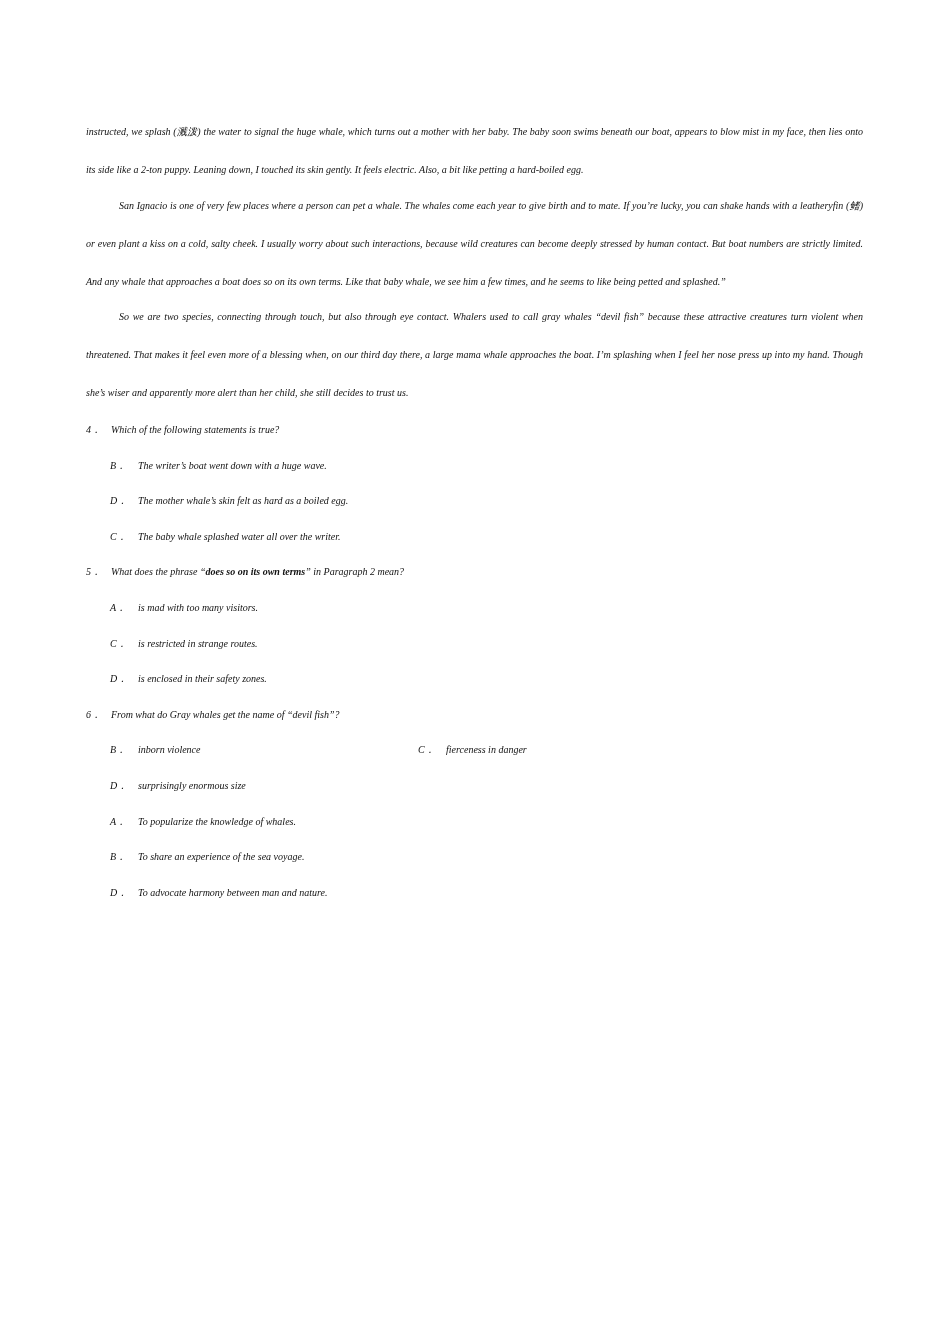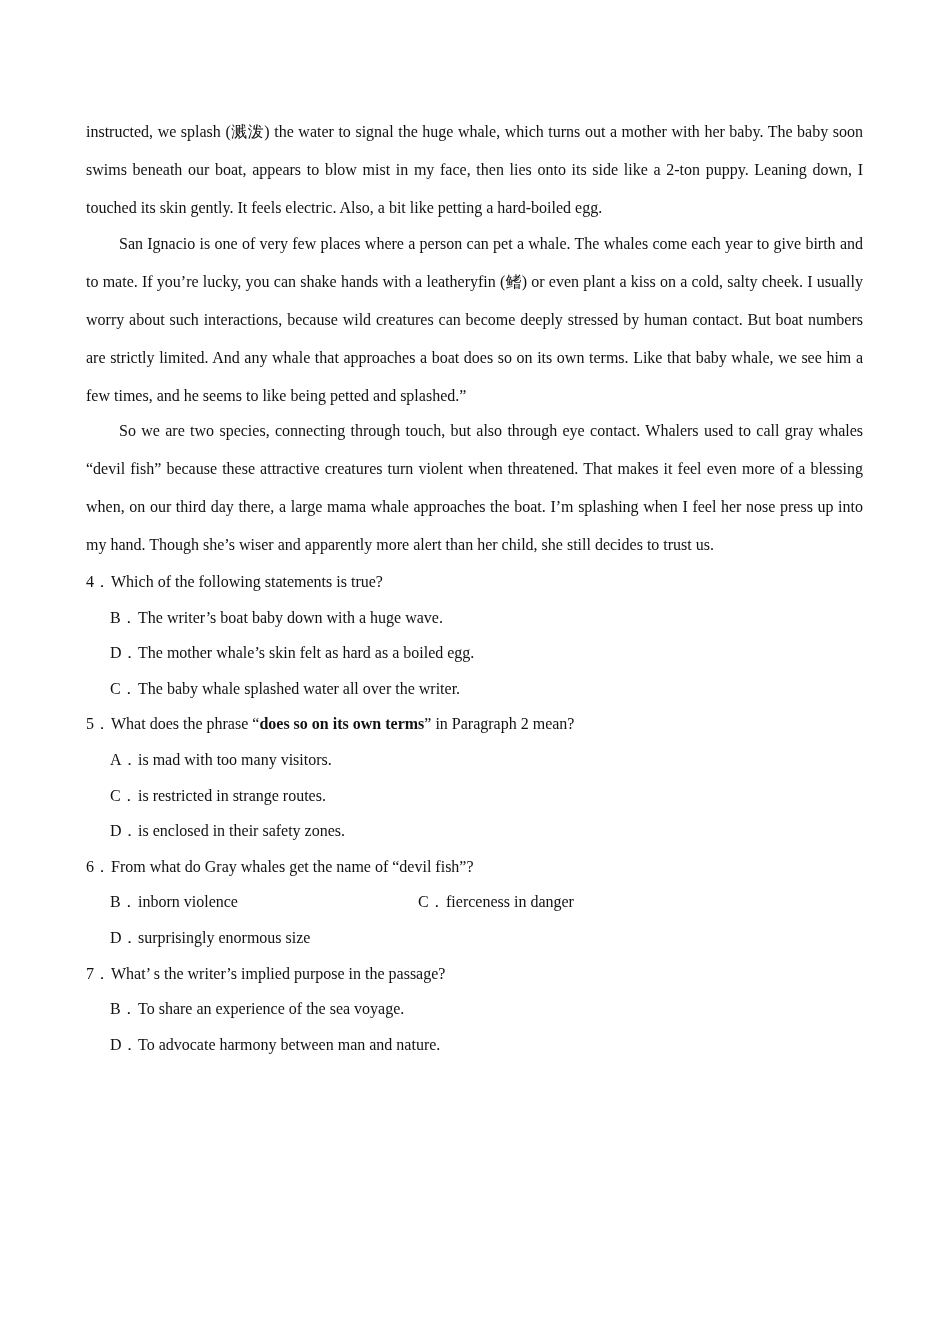--- a/index.html
+++ b/index.html
@@ -1,20 +1,20 @@
 <!DOCTYPE html>
 <html><head>
 <meta charset="utf-8">
 <style>
   html, body { margin: 0; padding: 0; background: #ffffff; }
   body { width: 950px; height: 1344px; position: relative; overflow: hidden; }
   .page {
     position: absolute; left: 86px; top: 113px; width: 777px;
     font-family: "Liberation Serif", "DejaVu Serif", serif;
-    font-size: 16px; color: #111111;
+    font-size: 10px; color: #111111; font-style: italic;
   }
   .para {
     margin: 0; text-align: justify; line-height: 38px;
     text-indent: 33px;
   }
   .para.cont { text-indent: 0; }
   .para + .para { margin-top: -2.5px; }
   .question { margin-top: 0; }
   .q-stem { line-height: 35.6px; height: 35.6px; white-space: nowrap; }
   .q-num { display: inline-block; width: 25px; }
@@ -33,21 +33,21 @@
     <p class="para cont">instructed, we splash (溅泼) the water to signal the huge whale, which turns out a mother with her baby. The baby soon swims beneath our boat, appears to blow mist in my face, then lies onto its side like a 2-ton puppy. Leaning down, I touched its skin gently. It feels electric. Also, a bit like petting a hard-boiled egg.</p>
     <p class="para">San Ignacio is one of very few places where a person can pet a whale. The whales come each year to give birth and to mate. If you’re lucky, you can shake hands with a leatheryfin (鳍) or even plant a kiss on a cold, salty cheek. I usually worry about such interactions, because wild creatures can become deeply stressed by human contact. But boat numbers are strictly limited. And any whale that approaches a boat does so on its own terms. Like that baby whale, we see him a few times, and he seems to like being petted and splashed.”</p>
     <p class="para">So we are two species, connecting through touch, but also through eye contact. Whalers used to call gray whales “devil fish” because these attractive creatures turn violent when threatened. That makes it feel even more of a blessing when, on our third day there, a large mama whale approaches the boat. I’m splashing when I feel her nose press up into my hand. Though she’s wiser and apparently more alert than her child, she still decides to trust us.</p>
   </div>
 
   <div class="question">
     <div class="q-stem">
       <span class="q-num">4．</span><span>Which of the following statements is true?</span>
     </div>
     <div class="options">
-      <div class="opt"><span class="opt-letter">B．</span><span>The writer’s boat baby down with a huge wave.</span></div>
+      <div class="opt"><span class="opt-letter">B．</span><span>The writer’s boat went down with a huge wave.</span></div>
       <div class="opt"><span class="opt-letter">D．</span><span>The mother whale’s skin felt as hard as a boiled egg.</span></div>
       <div class="opt"><span class="opt-letter">C．</span><span>The baby whale splashed water all over the writer.</span></div>
     </div>
   </div>
 
   <div class="question">
     <div class="q-stem">
       <span class="q-num">5．</span><span>What does the phrase “</span><b>does so on its own terms</b><span>” in Paragraph 2 mean?</span>
     </div>
     <div class="options">
@@ -62,22 +62,20 @@
       <span class="q-num">6．</span><span>From what do Gray whales get the name of “devil fish”?</span>
     </div>
     <div class="options opt-grid">
       <div class="opt"><span class="opt-letter">B．</span><span>inborn violence</span></div>
       <div class="opt"><span class="opt-letter">C．</span><span>fierceness in danger</span></div>
       <div class="opt"><span class="opt-letter">D．</span><span>surprisingly enormous size</span></div>
     </div>
   </div>
 
   <div class="question">
-    <div class="q-stem">
-      <span class="q-num">7．</span><span>What’ s the writer’s implied purpose in the passage?</span>
-    </div>
     <div class="options">
+      <div class="opt"><span class="opt-letter">A．</span><span>To popularize the knowledge of whales.</span></div>
       <div class="opt"><span class="opt-letter">B．</span><span>To share an experience of the sea voyage.</span></div>
       <div class="opt"><span class="opt-letter">D．</span><span>To advocate harmony between man and nature.</span></div>
     </div>
   </div>
 
 </div>
 
 </body></html>

